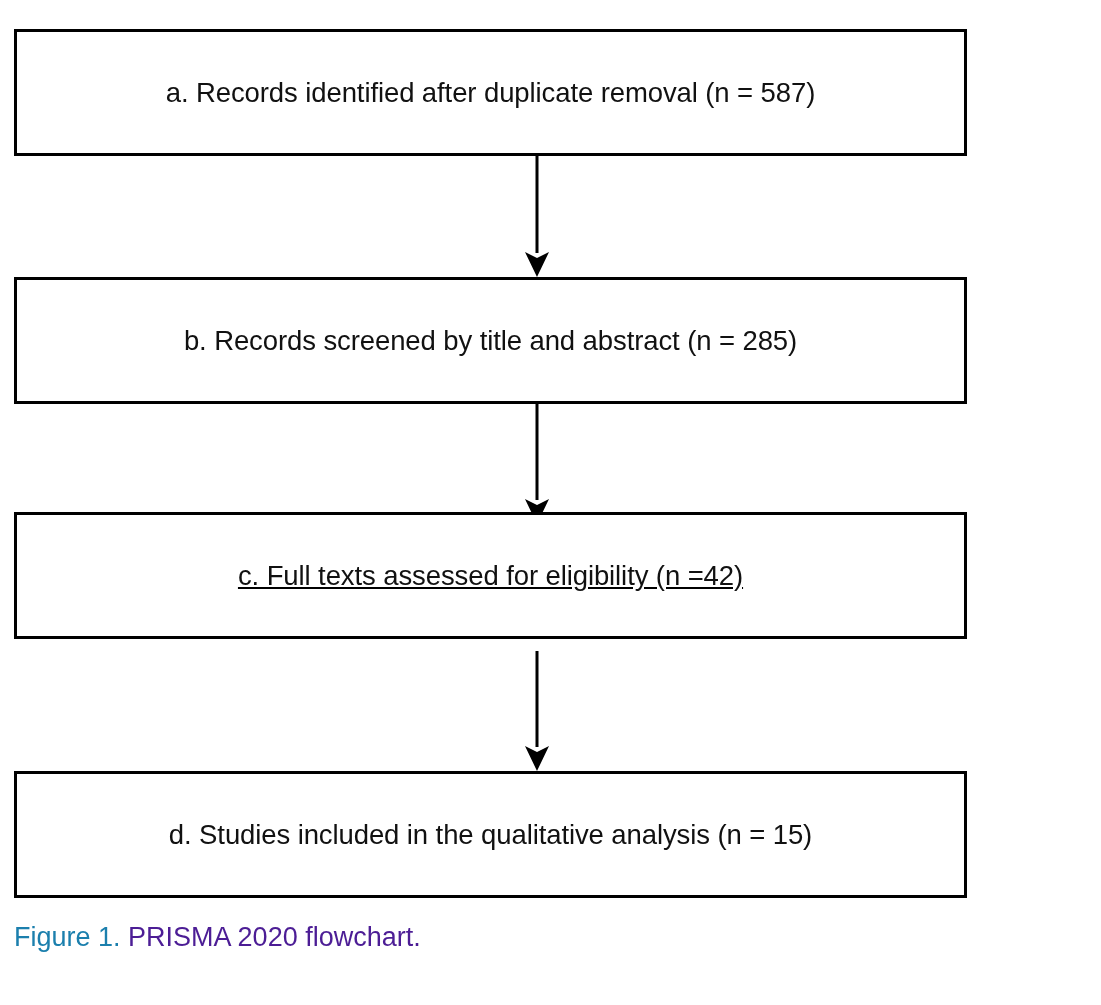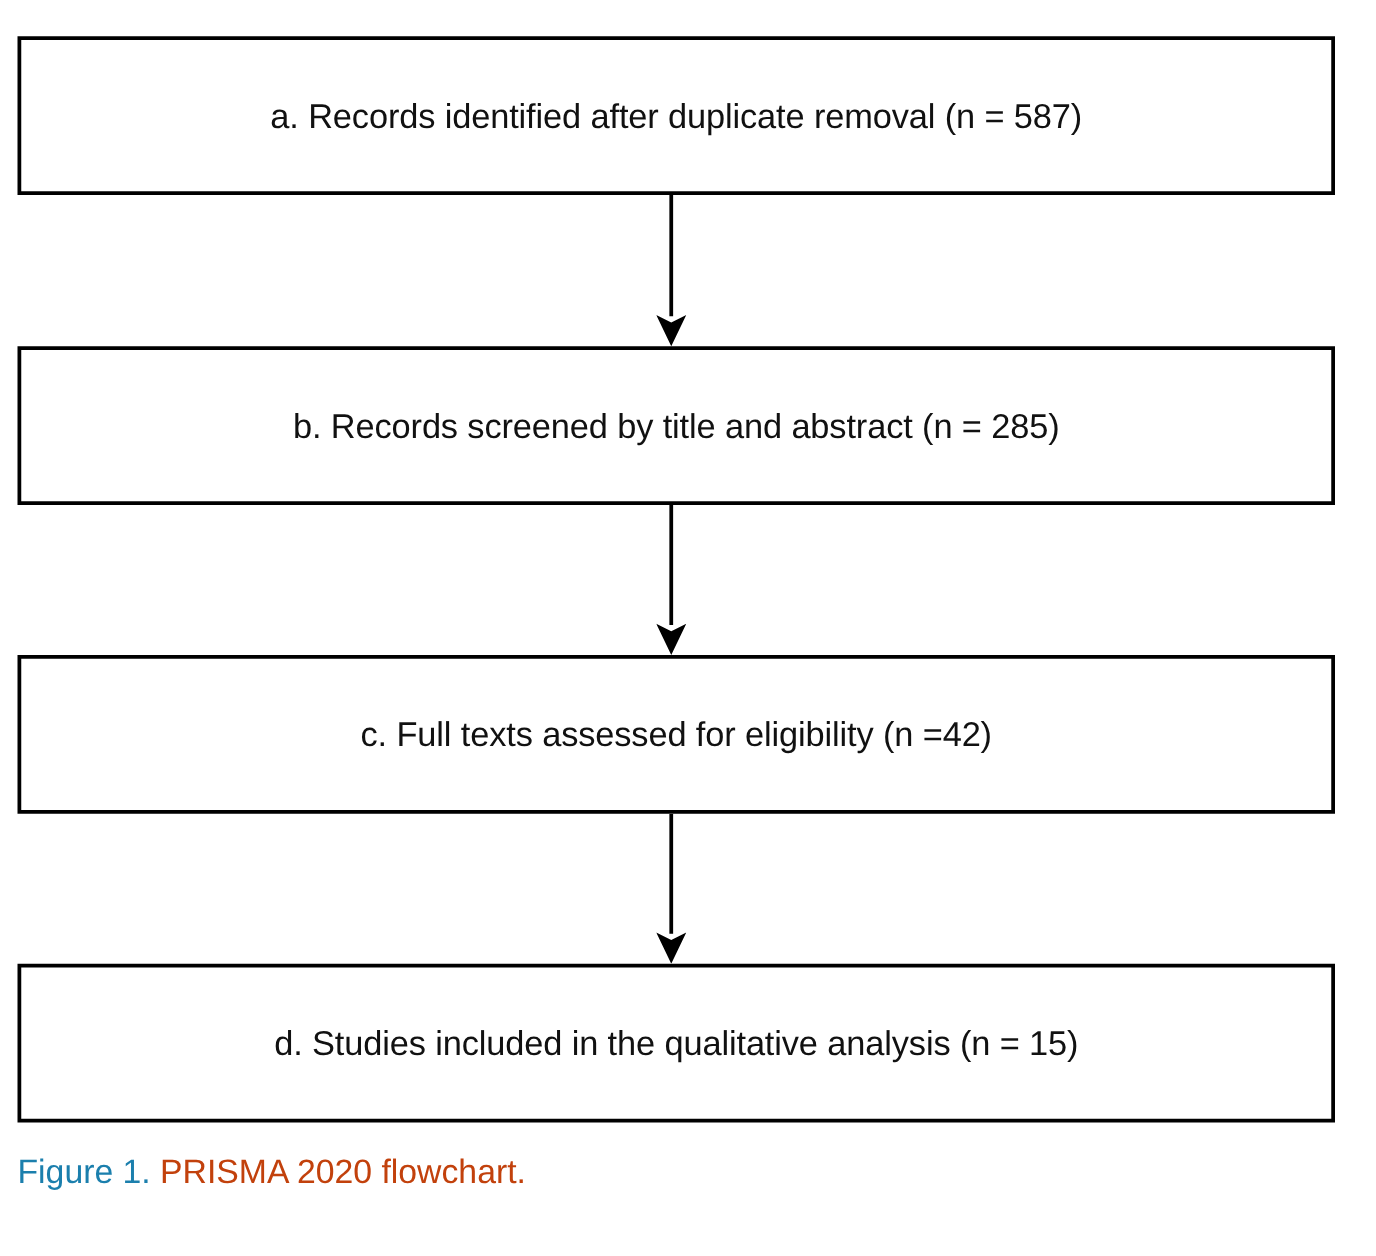--- a/index.html
+++ b/index.html
@@ -22,41 +22,41 @@
     left: 0;
     top: 0;
     width: 1101px;
     height: 1005px;
   }
 
   
   .flow-box {
     position: absolute;
     left: 14px;
-    width: 1054px;
+    width: 953px;
     height: 127px;
     box-sizing: border-box;
     border: 3px solid #000000;
     background: #ffffff;
     display: flex;
     align-items: center;
     justify-content: center;
   }
   .flow-box-label {
     font-size: 27.5px;
     line-height: 1.2;
     letter-spacing: -0.1px;
     color: #111111;
     text-align: center;
     white-space: nowrap;
   }
 
   #box-a { top: 29px; }
   #box-b { top: 277px; }
-  #box-c { top: 524px; }
+  #box-c { top: 512px; text-decoration: underline; }
   #box-d { top: 771px; }
 
   
   .connector {
     position: absolute;
     left: 525px;
     width: 24px;
   }
   .connector svg { display: block; }
 
@@ -72,21 +72,21 @@
     width: 1060px;
     font-size: 27px;
     line-height: 1.25;
     white-space: nowrap;
   }
   .caption-figure-number {
     font-weight: normal;
     color: #1b7fad;
   }
   .caption-text {
-    color: #c2410c;
+    color: #4c1d95;
   }
 </style>
 </head>
 <body>
 
 <div id="flowchart">
 
   <div class="flow-box" id="box-a">
     <span class="flow-box-label">a. Records identified after duplicate removal (n = 587)</span>
   </div>

